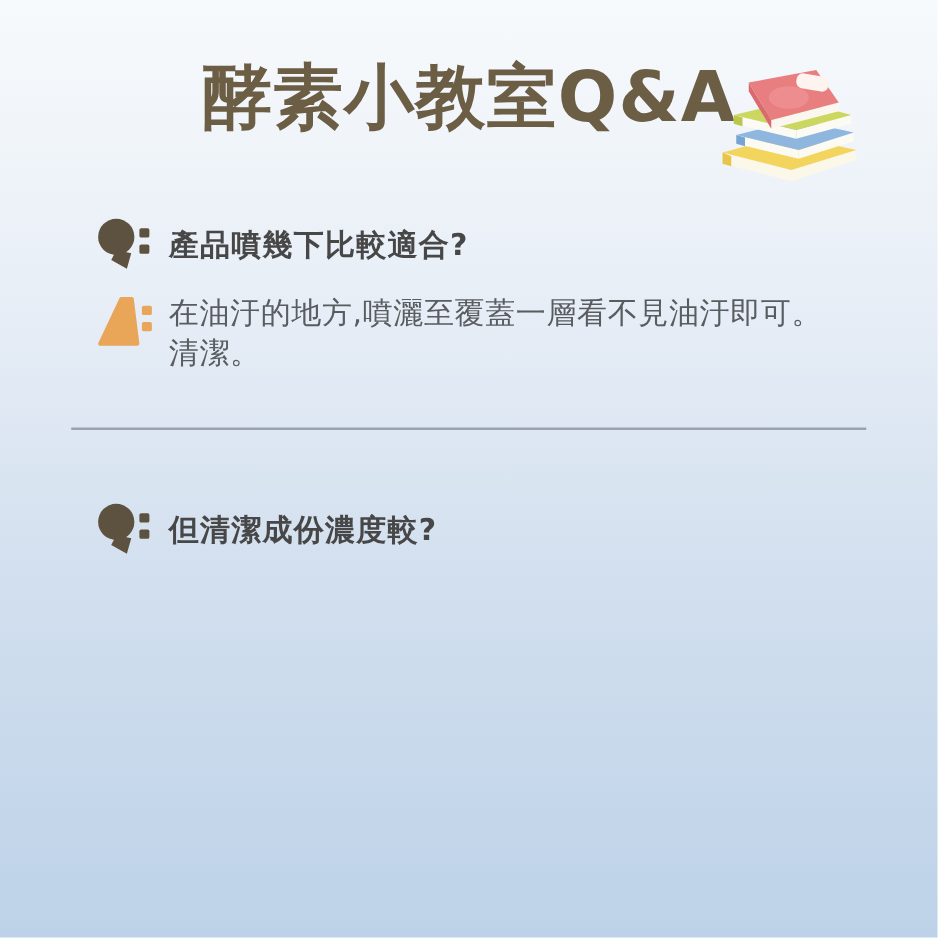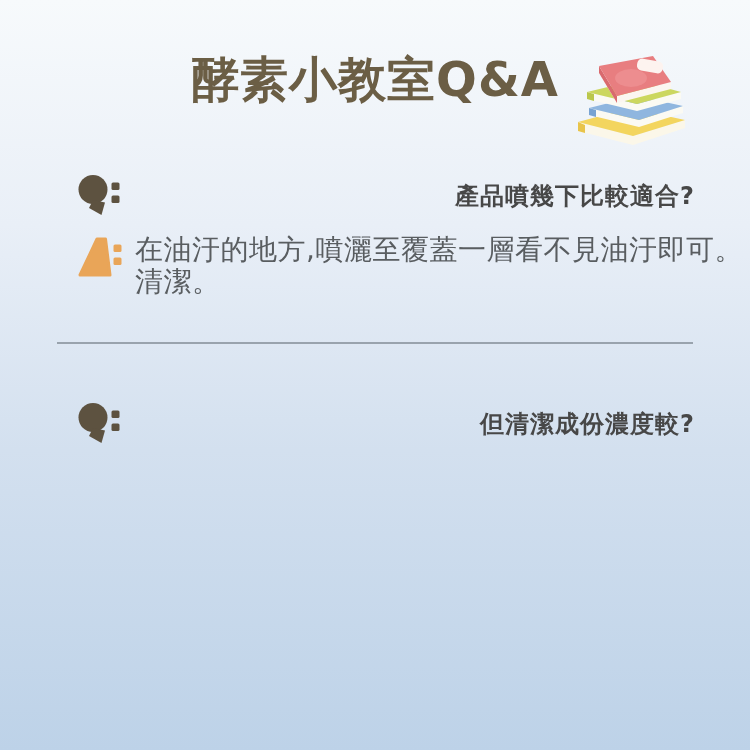--- a/index.html
+++ b/index.html
@@ -6,36 +6,36 @@
   .page{
     position:relative;
     width:750px;height:750px;
     background:linear-gradient(180deg,#f7fafc 0%,#e9eff7 30%,#d3e0ef 60%,#bdd2e8 100%);
     font-family:"DejaVu Sans","Liberation Sans",sans-serif;
     overflow:hidden;
   }
   .header{position:relative;padding-top:50px;text-align:center;}
   .page-title{
     margin:0;
-    font-size:48px;line-height:58px;font-weight:bold;
+    font-size:56px;line-height:58px;font-weight:bold;
     color:#6b5e45;letter-spacing:1px;
   }
   .books{position:absolute;left:575px;top:52px;width:115px;height:96px;}
   .qa-section{padding-left:78px;padding-right:55px;}
   .sec1{margin-top:66px;}
   .sec2{margin-top:58px;}
-  .q-row{display:flex;align-items:center;gap:13px;height:44px;justify-content:space-between;}
+  .q-row{display:flex;align-items:center;gap:13px;height:44px;}
   .q-icon{width:44px;height:44px;flex:0 0 auto;}
   .q-text{
     font-size:24px;font-weight:bold;color:#474747;letter-spacing:1px;
     white-space:nowrap;
   }
   .a-row{display:flex;align-items:flex-start;gap:13px;margin-top:16px;}
   .a-icon{width:44px;height:40px;flex:0 0 auto;margin-top:3px;}
-  .a-lines{font-size:28px;color:#595d60;letter-spacing:0.5px;}
+  .a-lines{font-size:24px;color:#595d60;letter-spacing:0.5px;}
   .a-lines .line{line-height:32px;white-space:nowrap;}
   .line.reminder{color:#8b5a4f;}
   .line.reminder b{font-weight:bold;color:#824f45;}
   .divider{
     border:none;border-top:2.5px solid #99a3ad;
     margin:44px 57px 0 57px;
   }
 </style>
 </head>
 <body>

